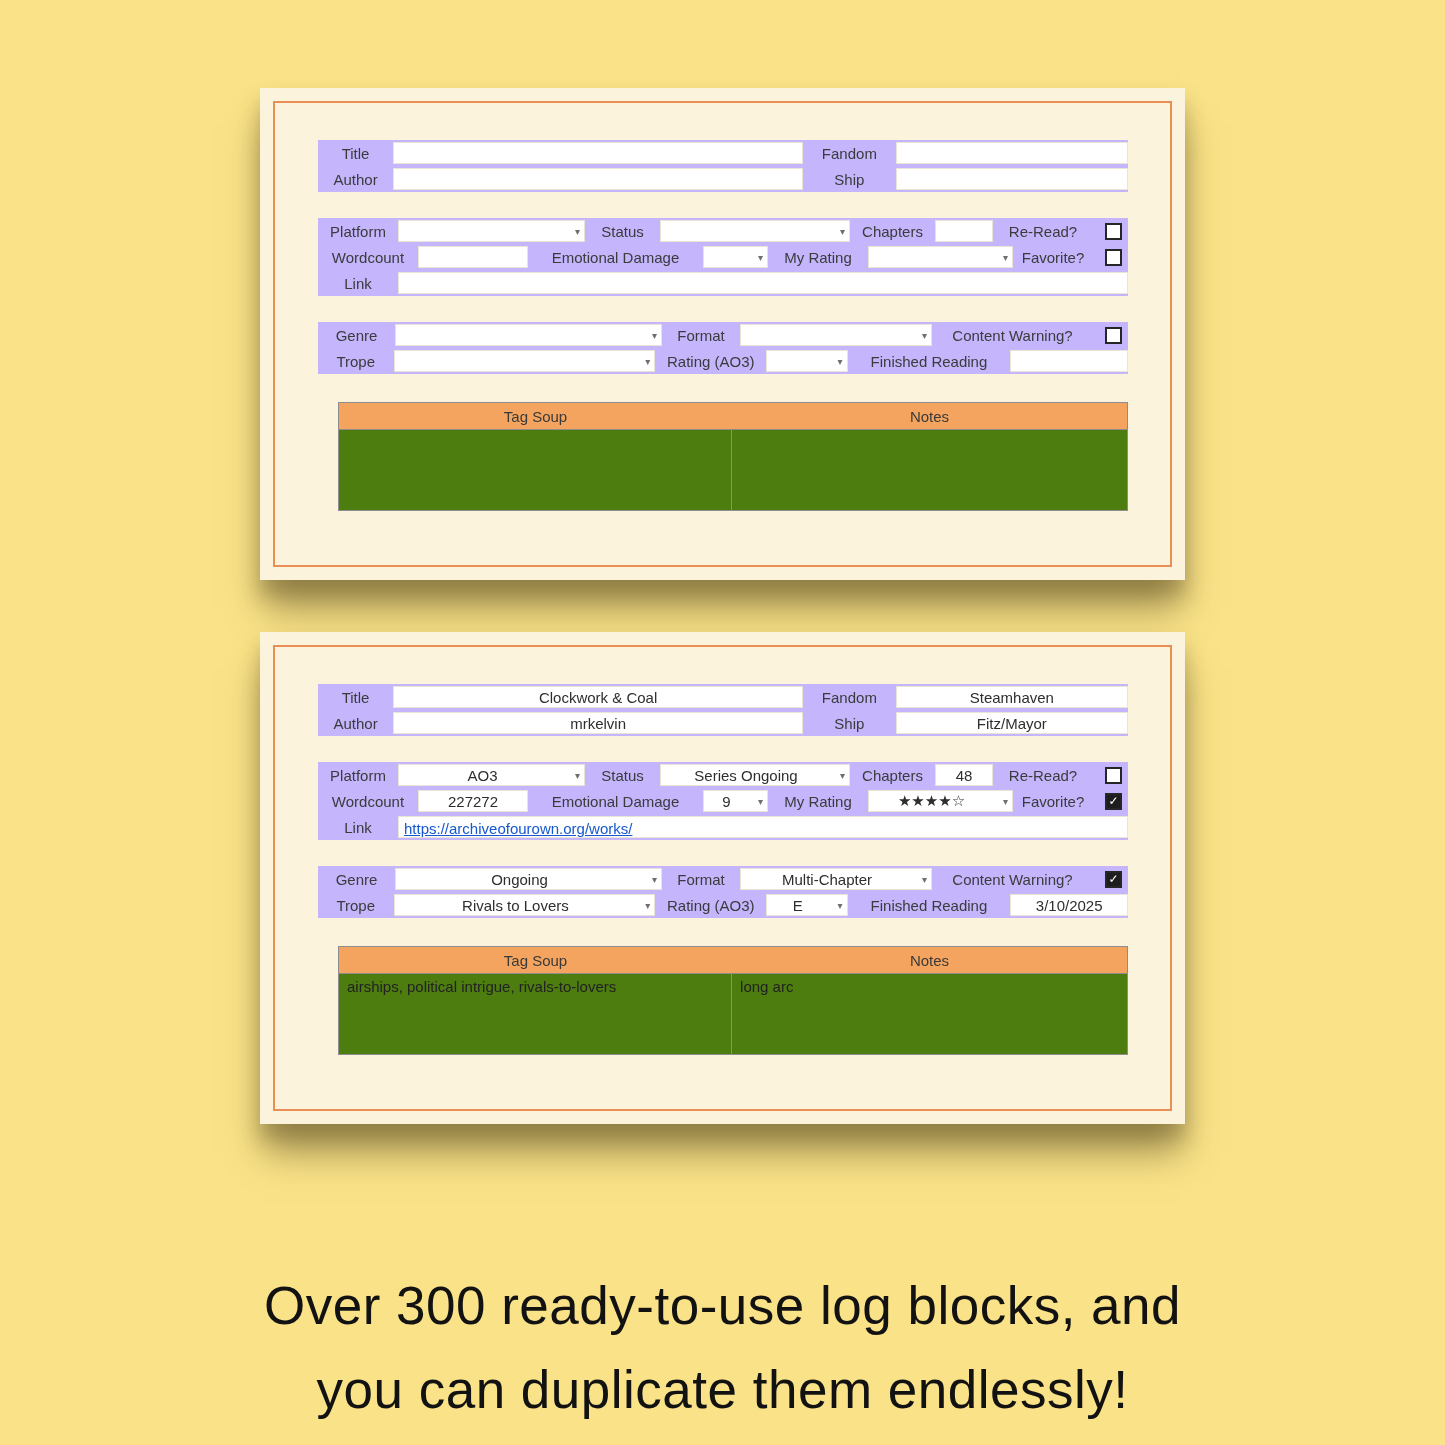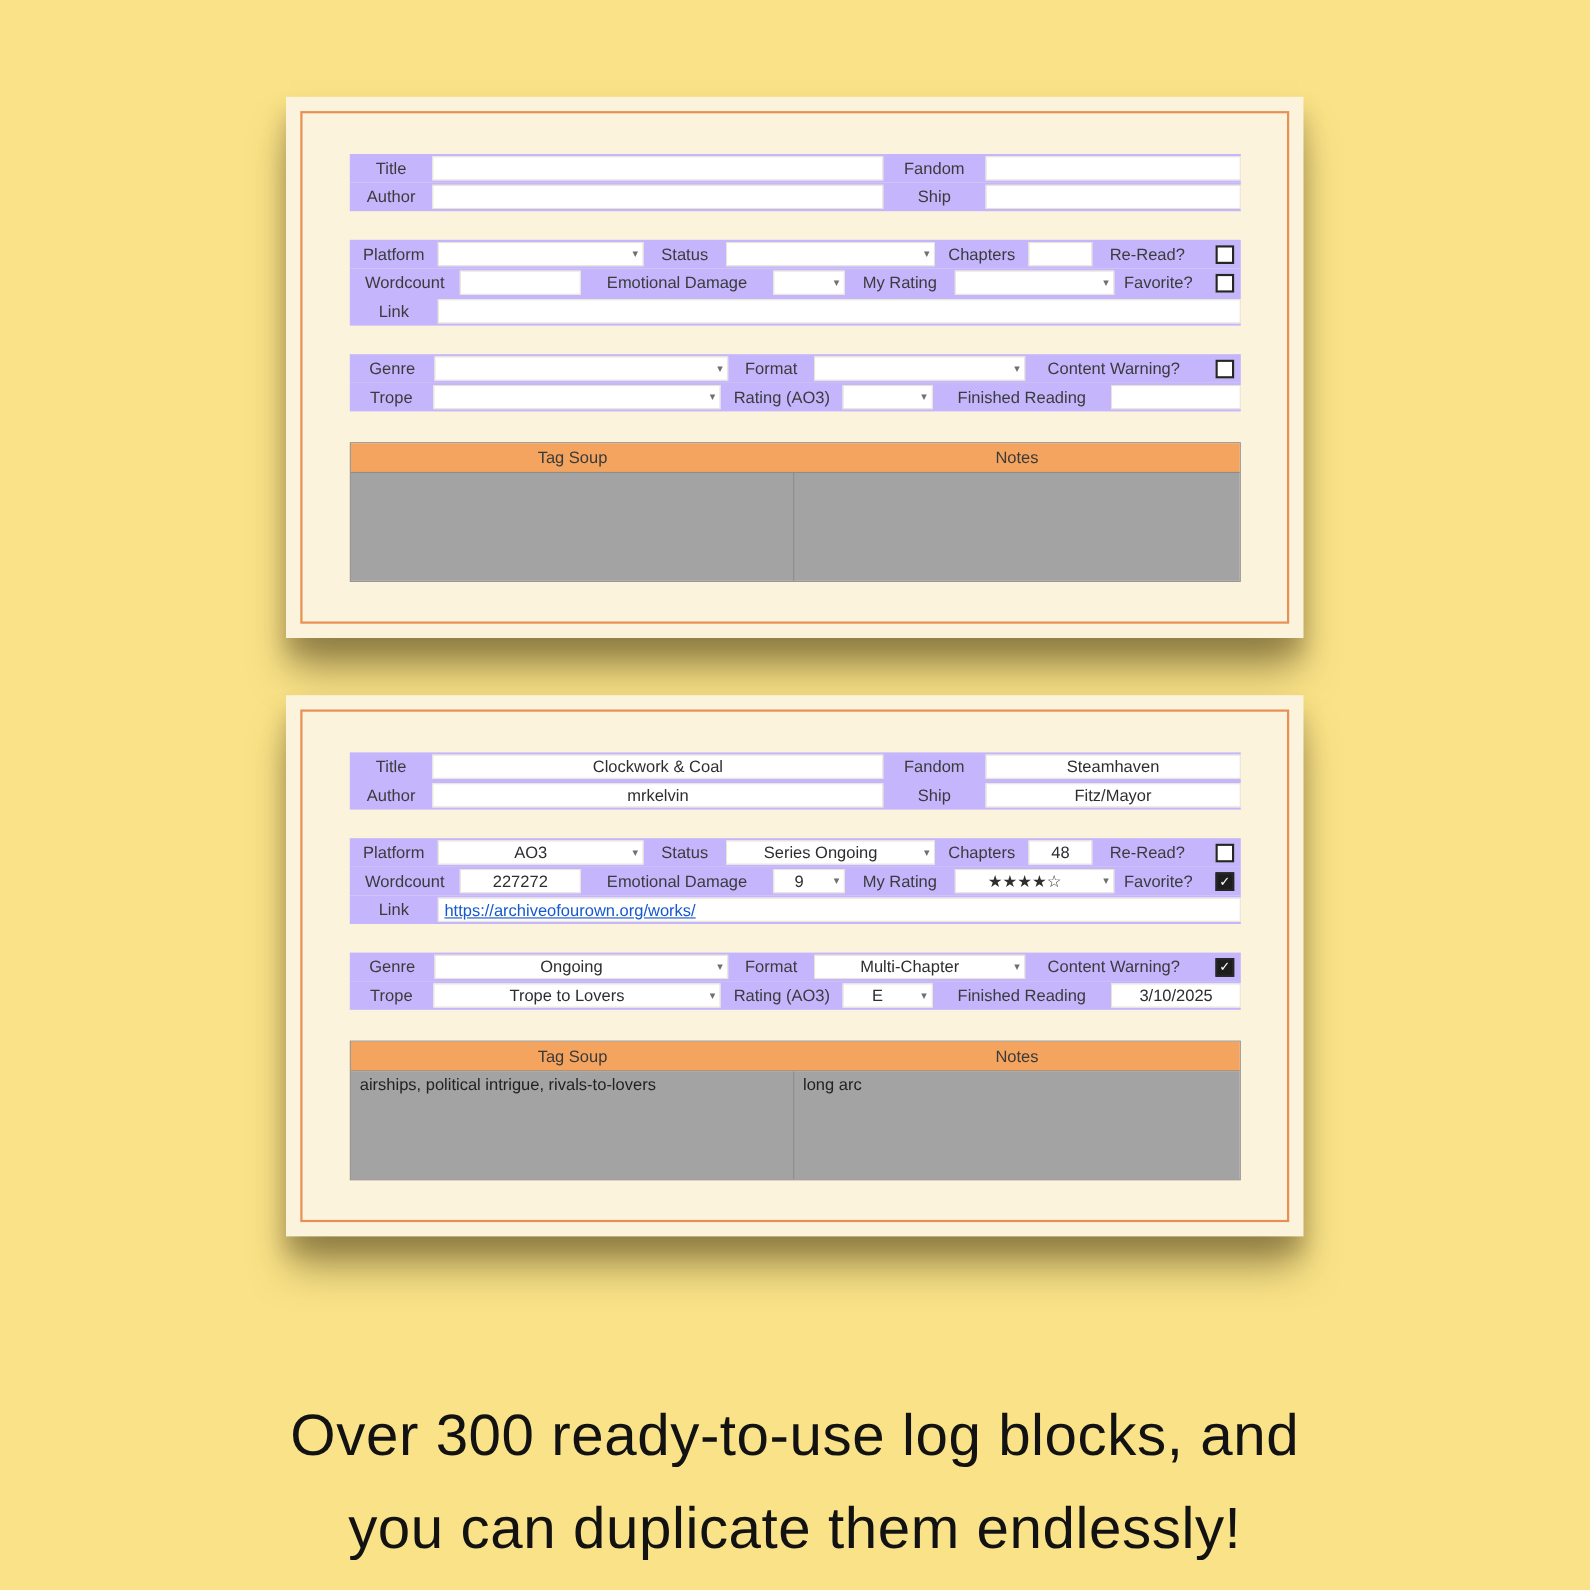--- a/index.html
+++ b/index.html
@@ -34,25 +34,25 @@
   }
   .cb:not(:empty){background:#1d1d1d;color:#fff;}
   .linkval{color:#1557CF;text-decoration:underline;}
   .w77{width:77px}.w420{width:420px}.w95{width:95px}.w218{width:238px}
   .w80{width:80px}.w187{width:187px}.w75{width:75px}.w190{width:190px}
   .w85{width:85px}.w58{width:58px}.w100{width:100px}.w110{width:110px}
   .w175{width:175px}.w65{width:65px}.w145{width:145px}.w730{width:730px}
   .w267{width:267px}.w78{width:78px}.w192{width:192px}.w161{width:161px}
   .w113{width:113px}.w83{width:83px}.w150{width:166px}.w120{width:120px}
   .wcb{width:35px}
-  .table{border:1px solid #8d8d8d;}
+  .table{border:1px solid #8d8d8d;margin-left:20px;}
   .thead{display:flex;height:26px;background:#F4A45E;border-bottom:1px solid #8d8d8d;font-size:15px;}
   .th{display:flex;align-items:center;justify-content:center;color:#3a3a3a;box-sizing:border-box;}
   .tdL{width:404px}.tdR{width:406px}
-  .tbody{display:flex;height:98px;background:#a3a3a3;}
+  .tbody{display:flex;height:80px;background:#4d7c0f;}
   .td{box-sizing:border-box;padding:4px 8px;font-size:15px;color:#222;}
   .td.first{border-right:1px solid #8d8d8d;}
   .caption{
     position:absolute;top:1264px;left:0;right:0;text-align:center;
     font-size:53px;line-height:1.58;color:#121212;letter-spacing:.5px;
   }
 </style>
 </head>
 <body>
 
@@ -243,21 +243,21 @@
           <span class="arrow">▾</span>
         </span>
       <span class="lab w161">Content Warning?</span>
       <span class="cbcell wcb">
           <span class="cb">✓</span>
         </span>
     </div>
     <div class="row">
       <span class="lab w77">Trope</span>
       <span class="inp dd w267">
-          <span class="ddval">Trope to Lovers</span>
+          <span class="ddval">Rivals to Lovers</span>
           <span class="arrow">▾</span>
         </span>
       <span class="lab w113">Rating (AO3)</span>
       <span class="inp dd w83">
           <span class="ddval">E</span>
           <span class="arrow">▾</span>
         </span>
       <span class="lab w150">Finished Reading</span>
       <span class="inp w120">3/10/2025</span>
     </div>

